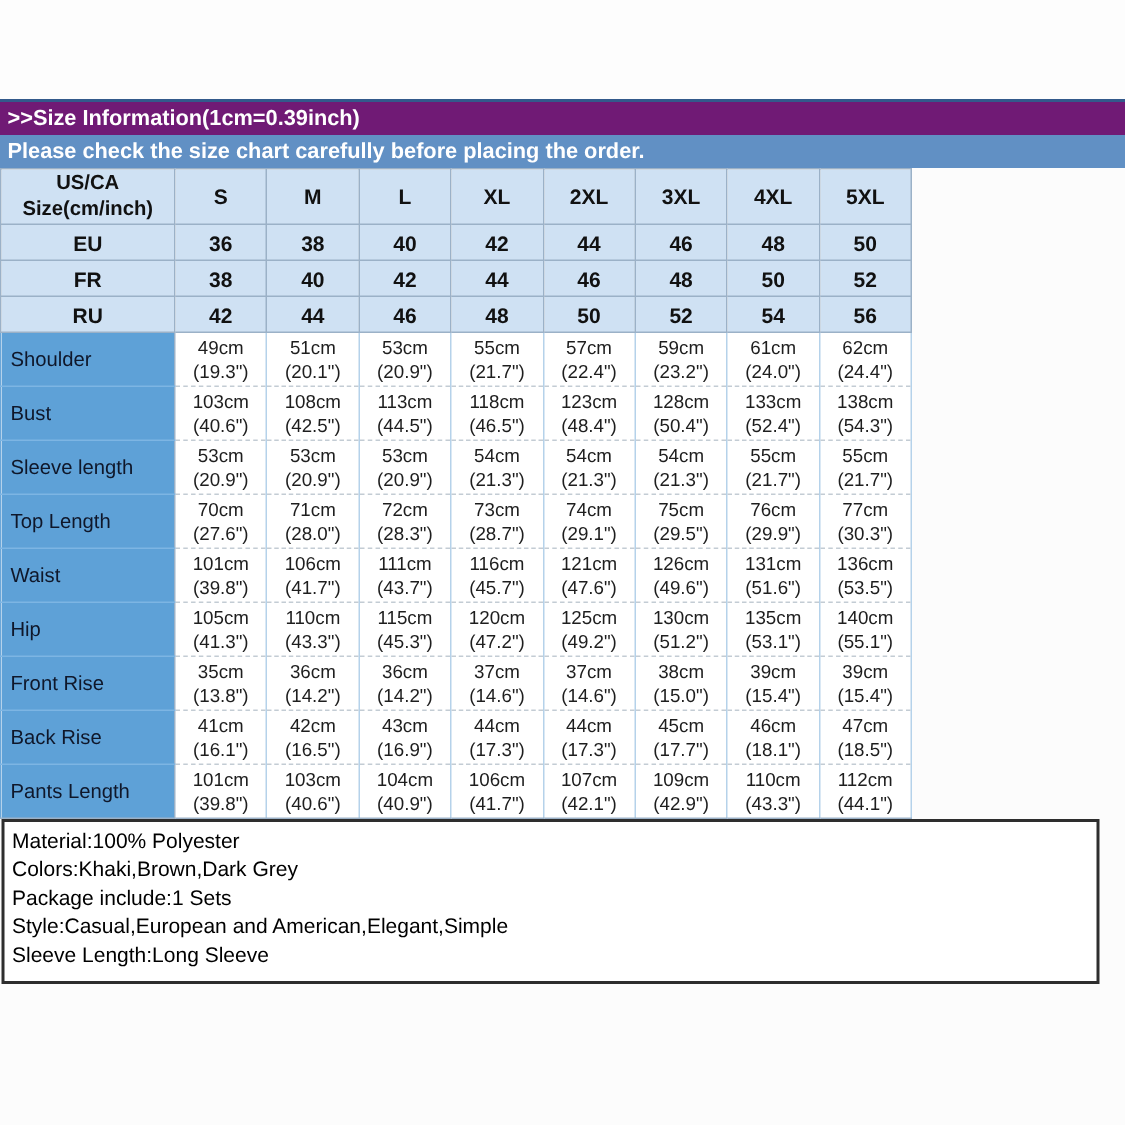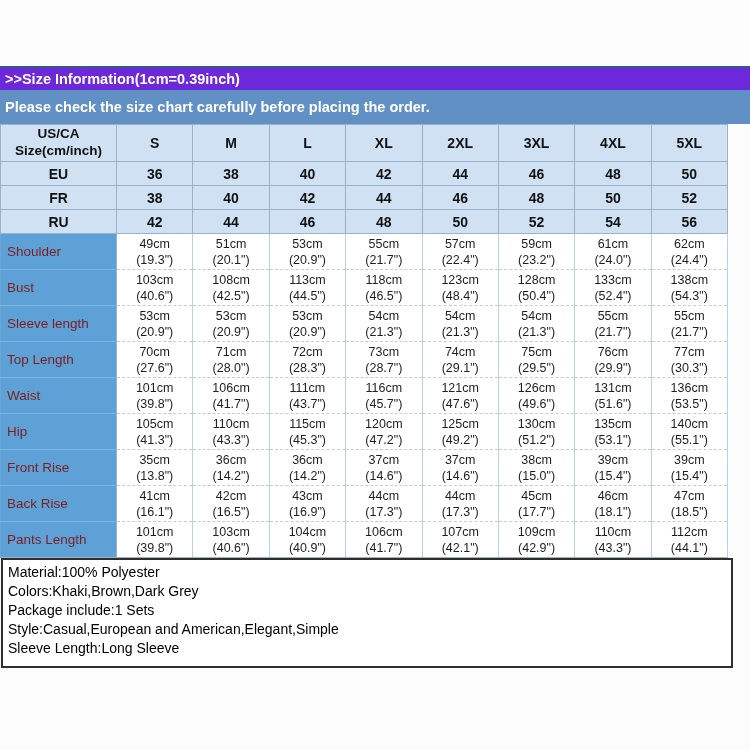--- a/index.html
+++ b/index.html
@@ -8,49 +8,49 @@
     background:#fcfcfc;
     font-family:"Liberation Sans",sans-serif;
     color:#111;
     overflow:hidden;
   }
   .page{position:relative;width:750px;height:750px;background:#fcfcfc;}
   .top-space{height:66px;background:#fdfdfd;}
   
   .banner-line1{
     height:24px;display:flex;align-items:center;
-    background:#6d28d9;border-top:2px solid #33598b;
+    background:#701a75;border-top:2px solid #33598b;
     color:#fff;font-weight:bold;font-size:14.5px;padding-left:5px;
     box-sizing:border-box;
   }
   .banner-line2{
-    height:34px;display:flex;align-items:center;
+    height:22px;display:flex;align-items:center;
     background:#6190c4;
     color:#fff;font-weight:bold;font-size:14.5px;padding-left:5px;
   }
   
   table.size-table{
-    width:728px;border-collapse:collapse;table-layout:fixed;
+    width:608px;border-collapse:collapse;table-layout:fixed;
     background:#fff;
   }
   table.size-table td{box-sizing:border-box;overflow:hidden;}
   td.hdr{
     background:#cfe1f3;border:1px solid #9bb1c7;
     text-align:center;vertical-align:middle;
     font-weight:bold;font-size:14px;color:#111;
   }
   tr.header-row td{height:37px;}
   tr.conv-row td{height:24px;}
   td.corner{font-size:13.5px;line-height:1.25;}
   tr.meas-row{height:36px;}
   td.lbl{
     background:#5ea1d7;
     border-top:1px solid #7db5e3;border-bottom:1px solid #7db5e3;
     border-left:1px solid #6aa6d8;border-right:1px solid #9bb1c7;
-    font-size:13.5px;color:#7f1d1d;
+    font-size:13.5px;color:#0f172a;
     text-align:left;padding-left:6px;vertical-align:middle;
   }
   td.val{
     background:#ffffff;
     border-left:1px solid #b5d2ea;border-right:1px solid #b5d2ea;
     border-top:1px dashed #c3ccd4;border-bottom:1px dashed #c3ccd4;
     text-align:center;vertical-align:middle;
     font-size:12.5px;line-height:16px;color:#1e1e1e;
   }
   tr.meas-row:last-child td{border-bottom:1px solid #9bb1c7;}

